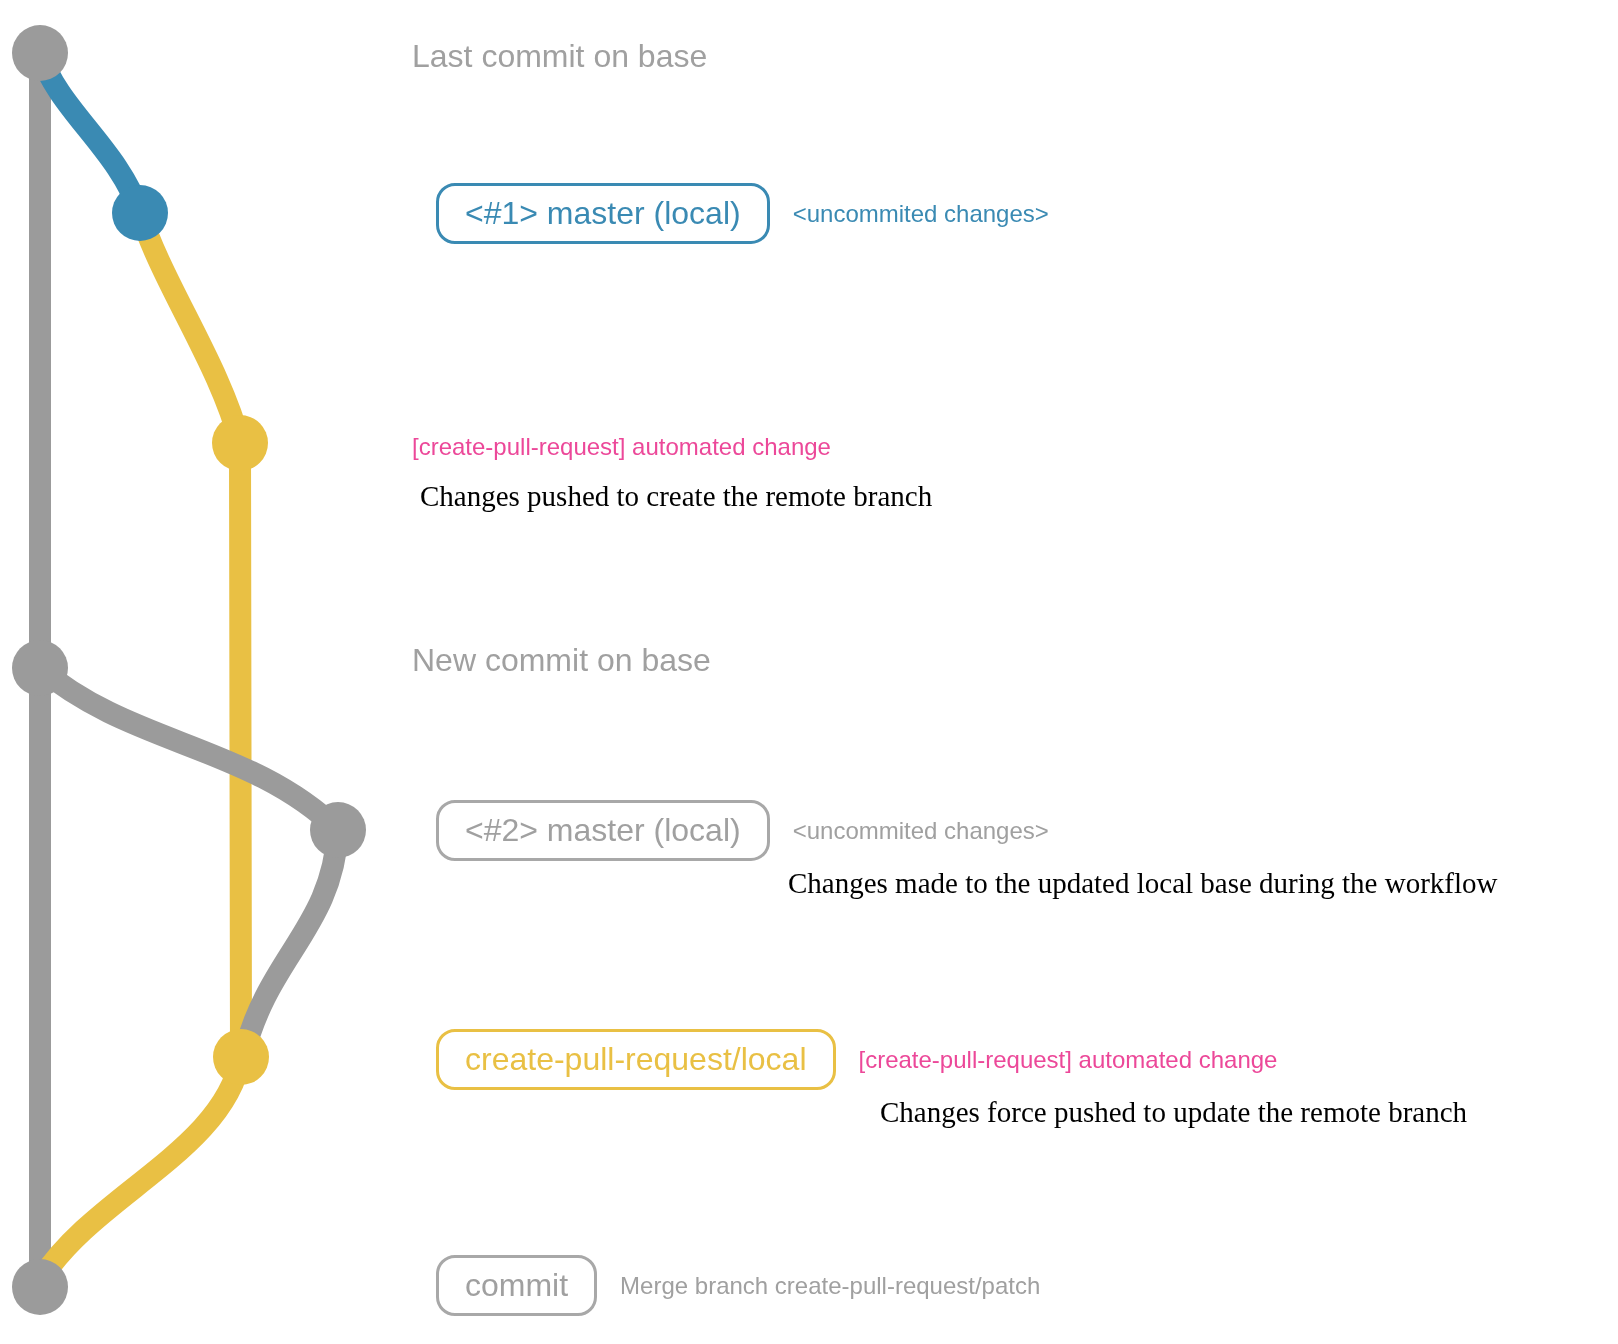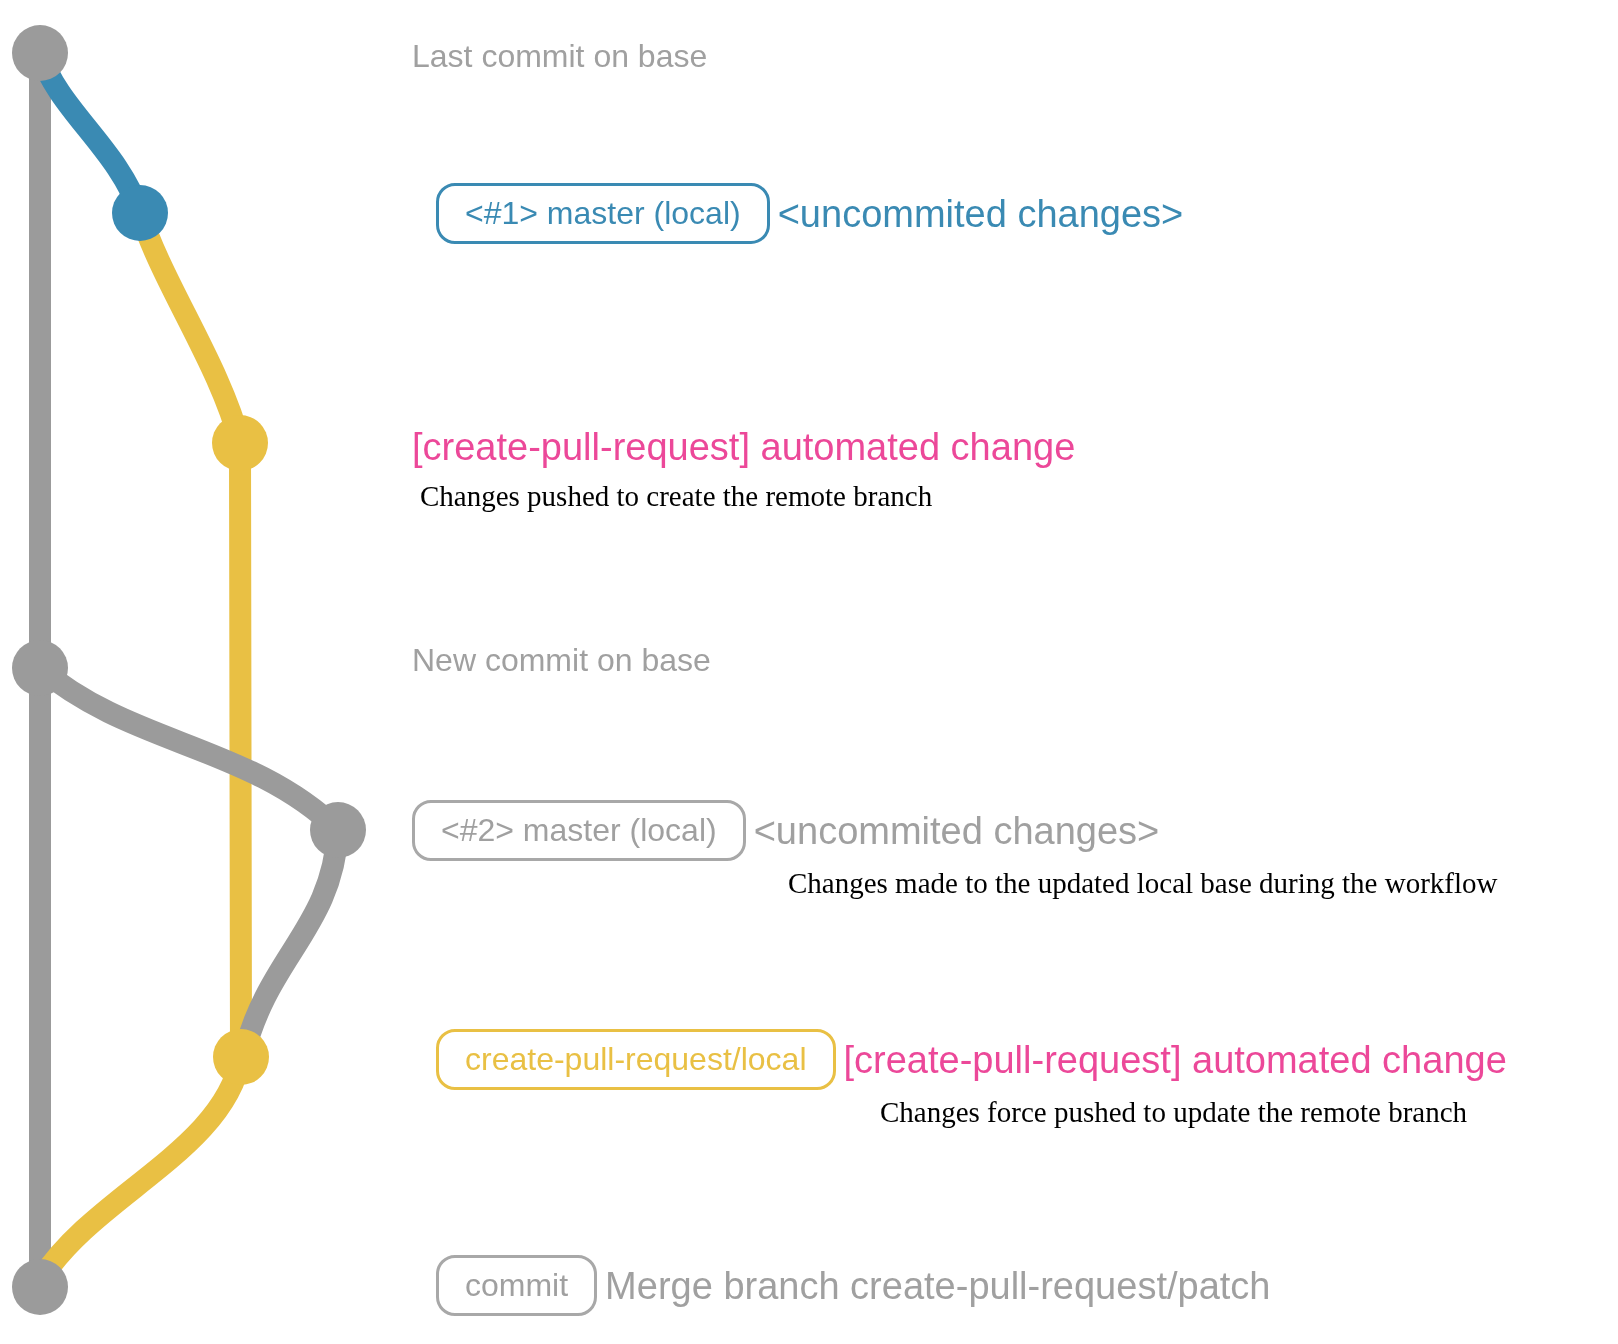--- a/index.html
+++ b/index.html
@@ -24,39 +24,39 @@
   .abs { position: absolute; }
   .label-gray {
     font-size: 32px;
     line-height: 38px;
     color: #a0a0a0;
     white-space: nowrap;
   }
   .badge-row {
     display: flex;
     align-items: center;
-    gap: 8px;
+    gap: 23px;
     white-space: nowrap;
     padding-left: 24px;
   }
   .badge {
     display: inline-block;
     font-size: 32px;
     line-height: 37px;
     padding: 9px 26px;
     border: 3px solid;
     border-radius: 19px;
     background: #ffffff;
     white-space: nowrap;
   }
   .badge.blue   { color: #3a8ab3; border-color: #3a8ab3; }
   .badge.gray   { color: #a0a0a0; border-color: #a8a8a8; }
   .badge.yellow { color: #e9c044; border-color: #e9c044; }
   .note {
-    font-size: 38px;
+    font-size: 24px;
     line-height: 38px;
     white-space: nowrap;
   }
   .note.blue   { color: #3a8ab3; }
   .note.gray   { color: #a0a0a0; }
   .note.yellow { color: #ec4899; }
   .desc {
     font-family: "Liberation Serif", serif;
     font-size: 29px;
     line-height: 38px;
@@ -99,21 +99,21 @@
   <div class="abs badge-row" style="left:412px; top:183px;">
     <span class="badge blue">&lt;#1&gt; master (local)</span>
     <span class="note blue">&lt;uncommited changes&gt;</span>
   </div>
 
   <div class="abs note yellow" style="left:412px; top:428px;">[create-pull-request] automated change</div>
   <div class="abs label-gray" style="left:412px; top:641px;">New commit on base</div>
 
   <div class="abs desc" style="left:420px; top:477px;">Changes pushed to create the remote branch</div>
 
-  <div class="abs badge-row" style="left:388px; top:800px;justify-content:center;">
+  <div class="abs badge-row" style="left:412px; top:800px;justify-content:center;">
     <span class="badge gray">&lt;#2&gt; master (local)</span>
     <span class="note gray">&lt;uncommited changes&gt;</span>
   </div>
   <div class="abs desc" style="left:788px; top:864px;">Changes made to the updated local base during the workflow</div>
 
   <div class="abs badge-row" style="left:412px; top:1029px;">
     <span class="badge yellow">create-pull-request/local</span>
     <span class="note yellow">[create-pull-request] automated change</span>
   </div>
   <div class="abs desc" style="left:880px; top:1093px;">Changes force pushed to update the remote branch</div>

